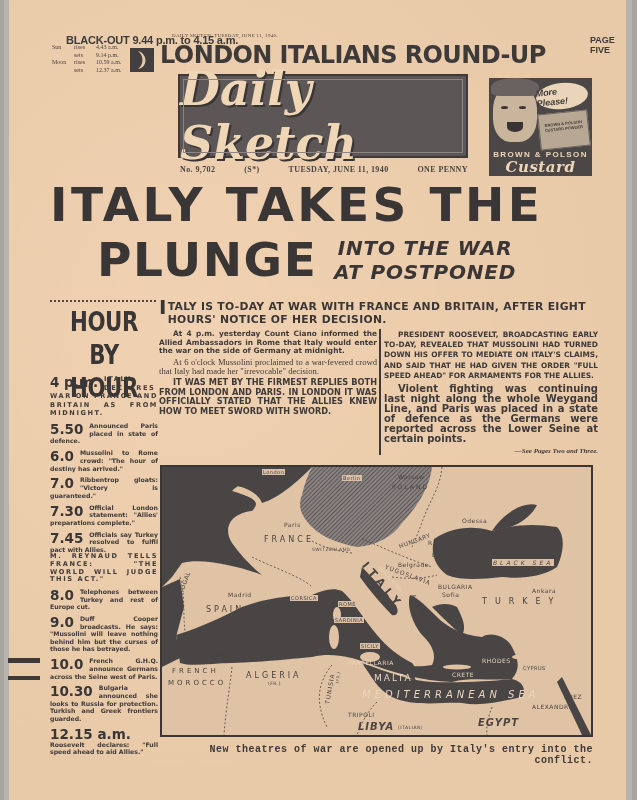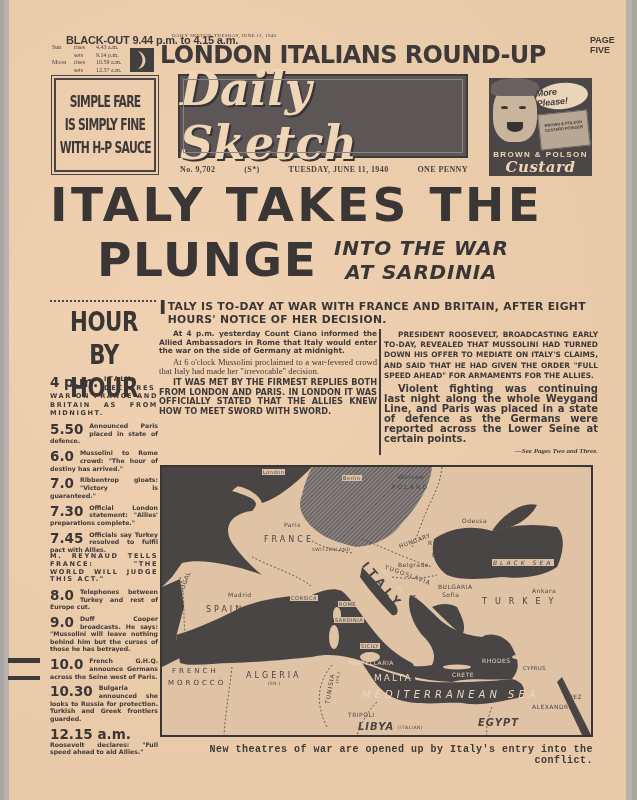--- a/index.html
+++ b/index.html
@@ -136,25 +136,20 @@
     <svg viewBox="0 0 24 24">
         <path d="M8 3 C17 5 19 19 8 21 C14 16 14 8 8 3 Z" fill="#e8c9a8"></path>
       </svg>
   </div>
   <div class="abs top-head">LONDON ITALIANS ROUND-UP</div>
   <div class="abs page-five">
     <div>PAGE</div>
     <div>FIVE</div>
   </div>
 
-  <div class="abs ad-hp">
-    <div>SIMPLE FARE</div>
-    <div>IS SIMPLY FINE</div>
-    <div>WITH H-P SAUCE</div>
-  </div>
 
   <div class="abs masthead">
     <div class="masthead-inner"></div>
     <span class="masthead-title">Daily Sketch</span>
   </div>
   <div class="abs issue-line">
     <span>No. 9,702</span>
     <span>(S*)</span>
     <span>TUESDAY, JUNE 11, 1940</span>
     <span>ONE PENNY</span>
@@ -171,21 +166,21 @@
         <span>BROWN &amp; POLSON CUSTARD POWDER</span>
       </div>
     <div class="brand">BROWN &amp; POLSON</div>
     <div class="prod">Custard</div>
   </div>
 
   <div class="abs headline1">ITALY TAKES THE</div>
   <div class="abs headline2">PLUNGE</div>
   <div class="abs subhead">
     <div>INTO THE WAR</div>
-    <div>AT SARDINIA</div>
+    <div>AT POSTPONED</div>
   </div>
 
   <div class="abs zigzag"></div>
   <div class="abs hbh-title">
     <div>HOUR BY</div>
     <div>HOUR</div>
   </div>
   <div class="abs timeline">
     <div class="tl-item spaced"><span class="tl-time">4 p.m.</span><span class="tl-text">ITALY DECLARES WAR ON FRANCE AND BRITAIN AS FROM MIDNIGHT.</span></div>
     <div class="tl-item"><span class="tl-time">5.50</span><span class="tl-text">Announced Paris placed in state of defence.</span></div>

